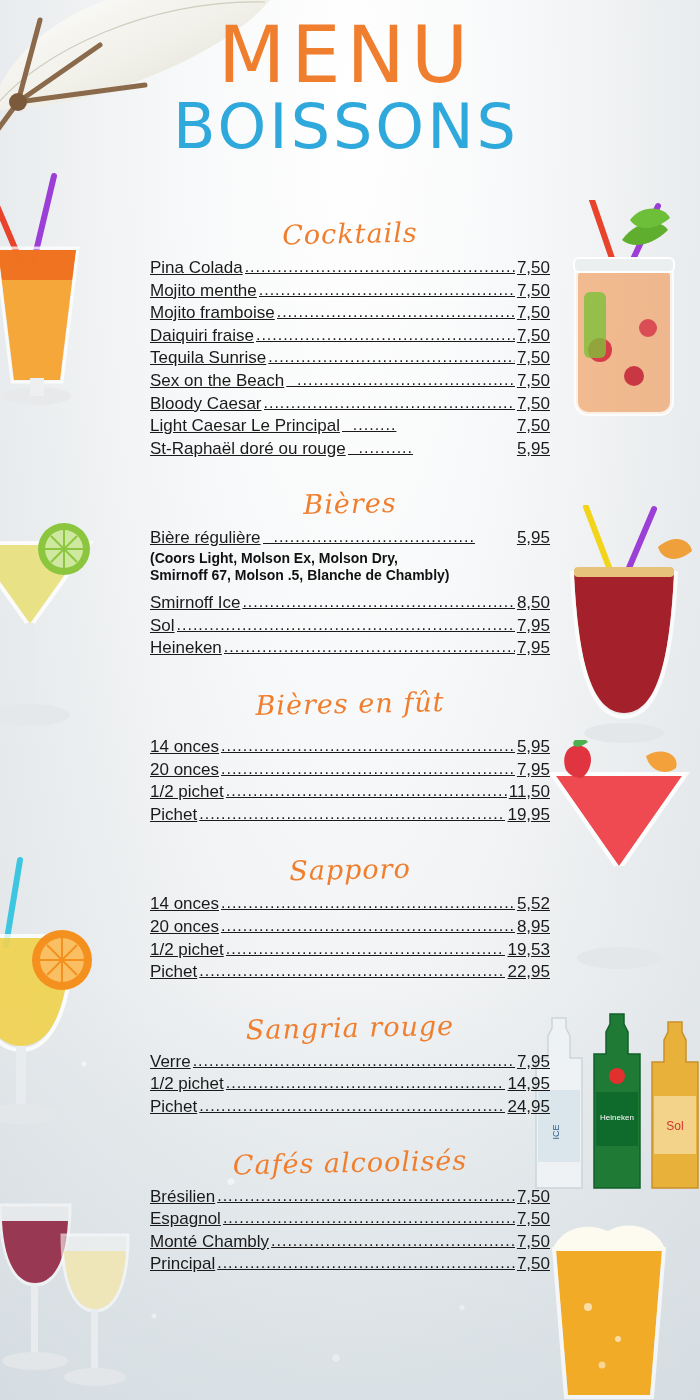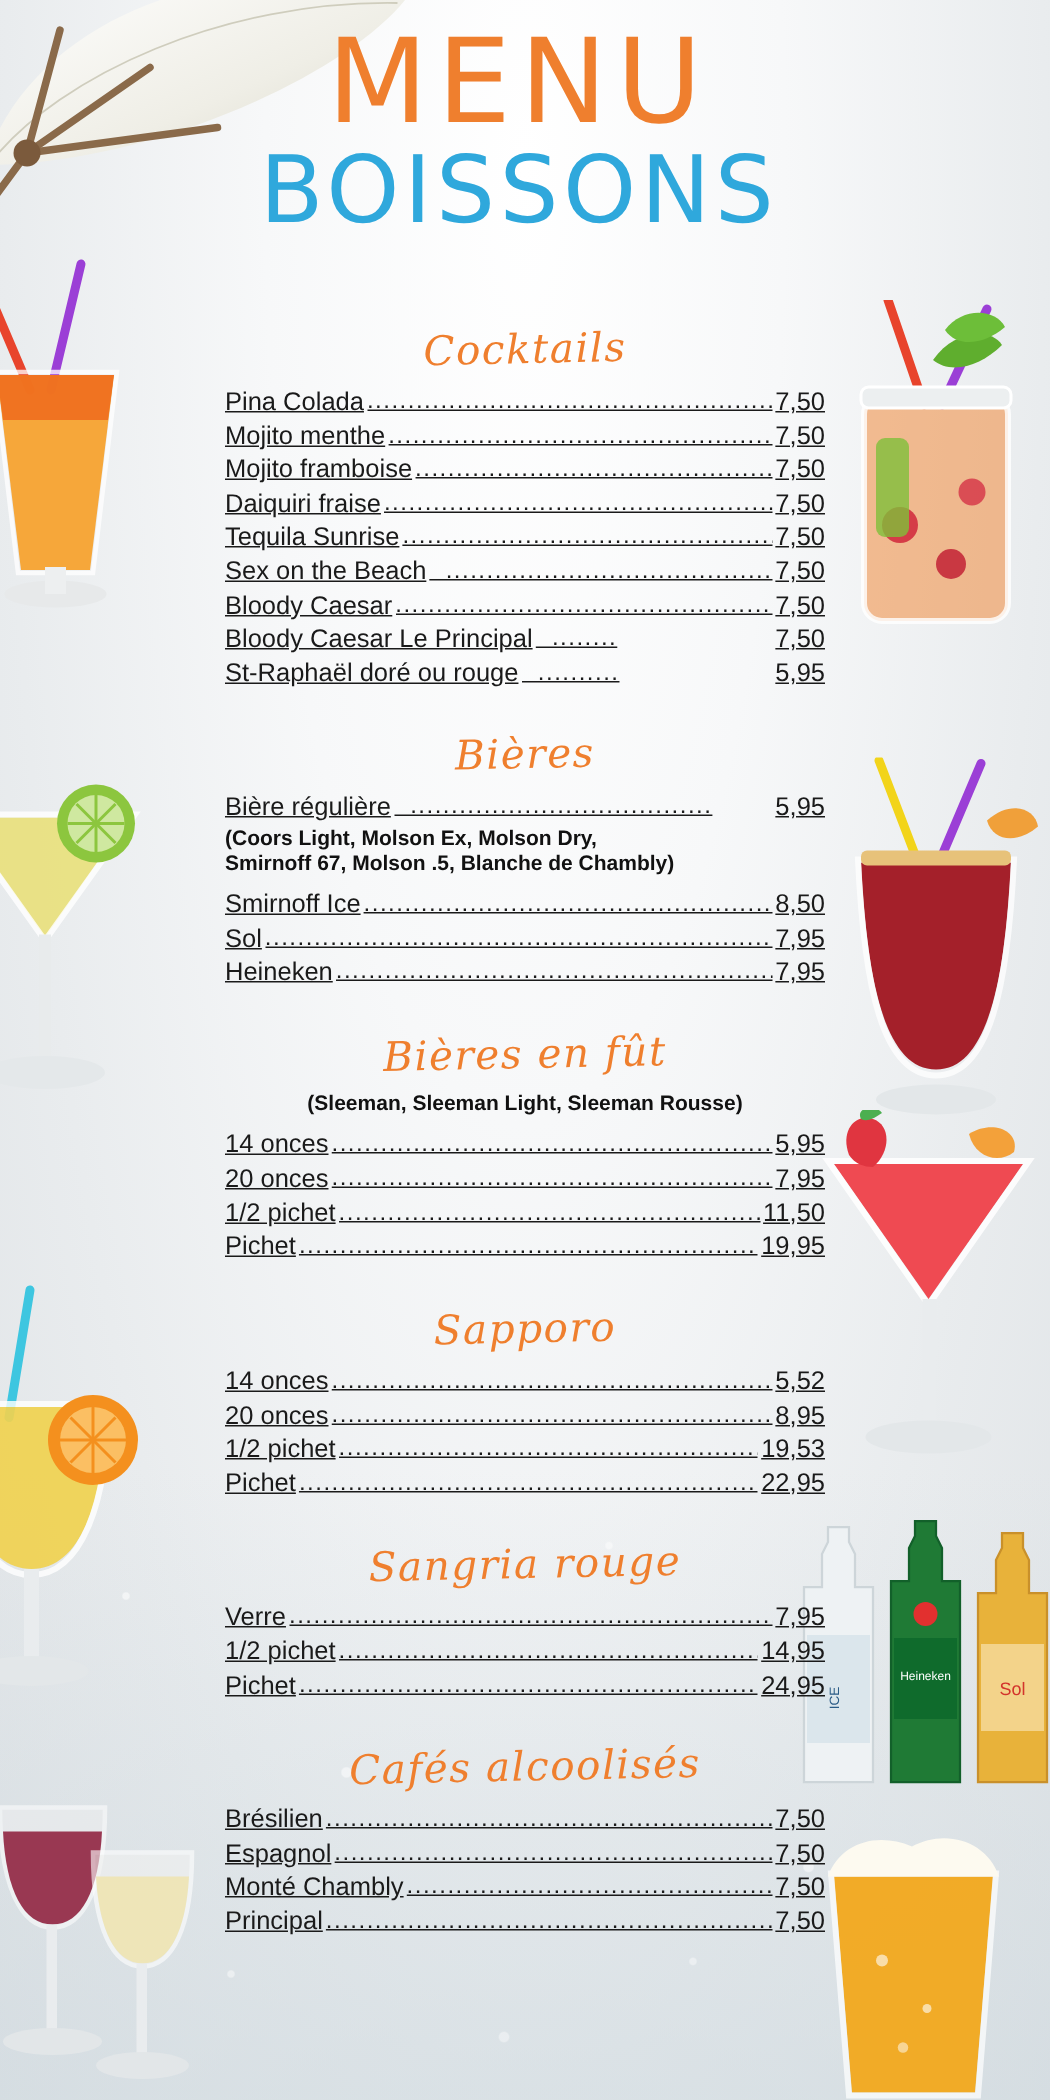--- a/index.html
+++ b/index.html
@@ -274,21 +274,21 @@
             <span class="name">Sex on the Beach</span>
             <span class="dots">&nbsp;&nbsp;........................................................</span>
             <span class="price">7,50</span>
           </div>
         <div class="row">
             <span class="name">Bloody Caesar</span>
             <span class="dots">................................................................</span>
             <span class="price">7,50</span>
           </div>
         <div class="row">
-            <span class="name">Bloody Caesar Le Principal</span>
+            <span class="name">Light Caesar Le Principal</span>
             <span class="dots">&nbsp;&nbsp;........</span>
             <span class="price">7,50</span>
           </div>
         <div class="row">
             <span class="name">St-Raphaël doré ou rouge</span>
             <span class="dots">&nbsp;&nbsp;..........</span>
             <span class="price">5,95</span>
           </div>
       </div>
     </div>
@@ -325,21 +325,20 @@
             <span class="dots">................................................................</span>
             <span class="price">7,95</span>
           </div>
       </div>
     </div>
 
     <div class="gap-l"></div>
 
     <div class="section">
       <div class="section-title">Bières en fût</div>
-      <div class="note center">(Sleeman, Sleeman Light, Sleeman Rousse)</div>
       <div class="gap-s"></div>
       <div class="rows">
         <div class="row">
             <span class="name">14 onces</span>
             <span class="dots">................................................................</span>
             <span class="price">5,95</span>
           </div>
         <div class="row">
             <span class="name">20 onces</span>
             <span class="dots">................................................................</span>

